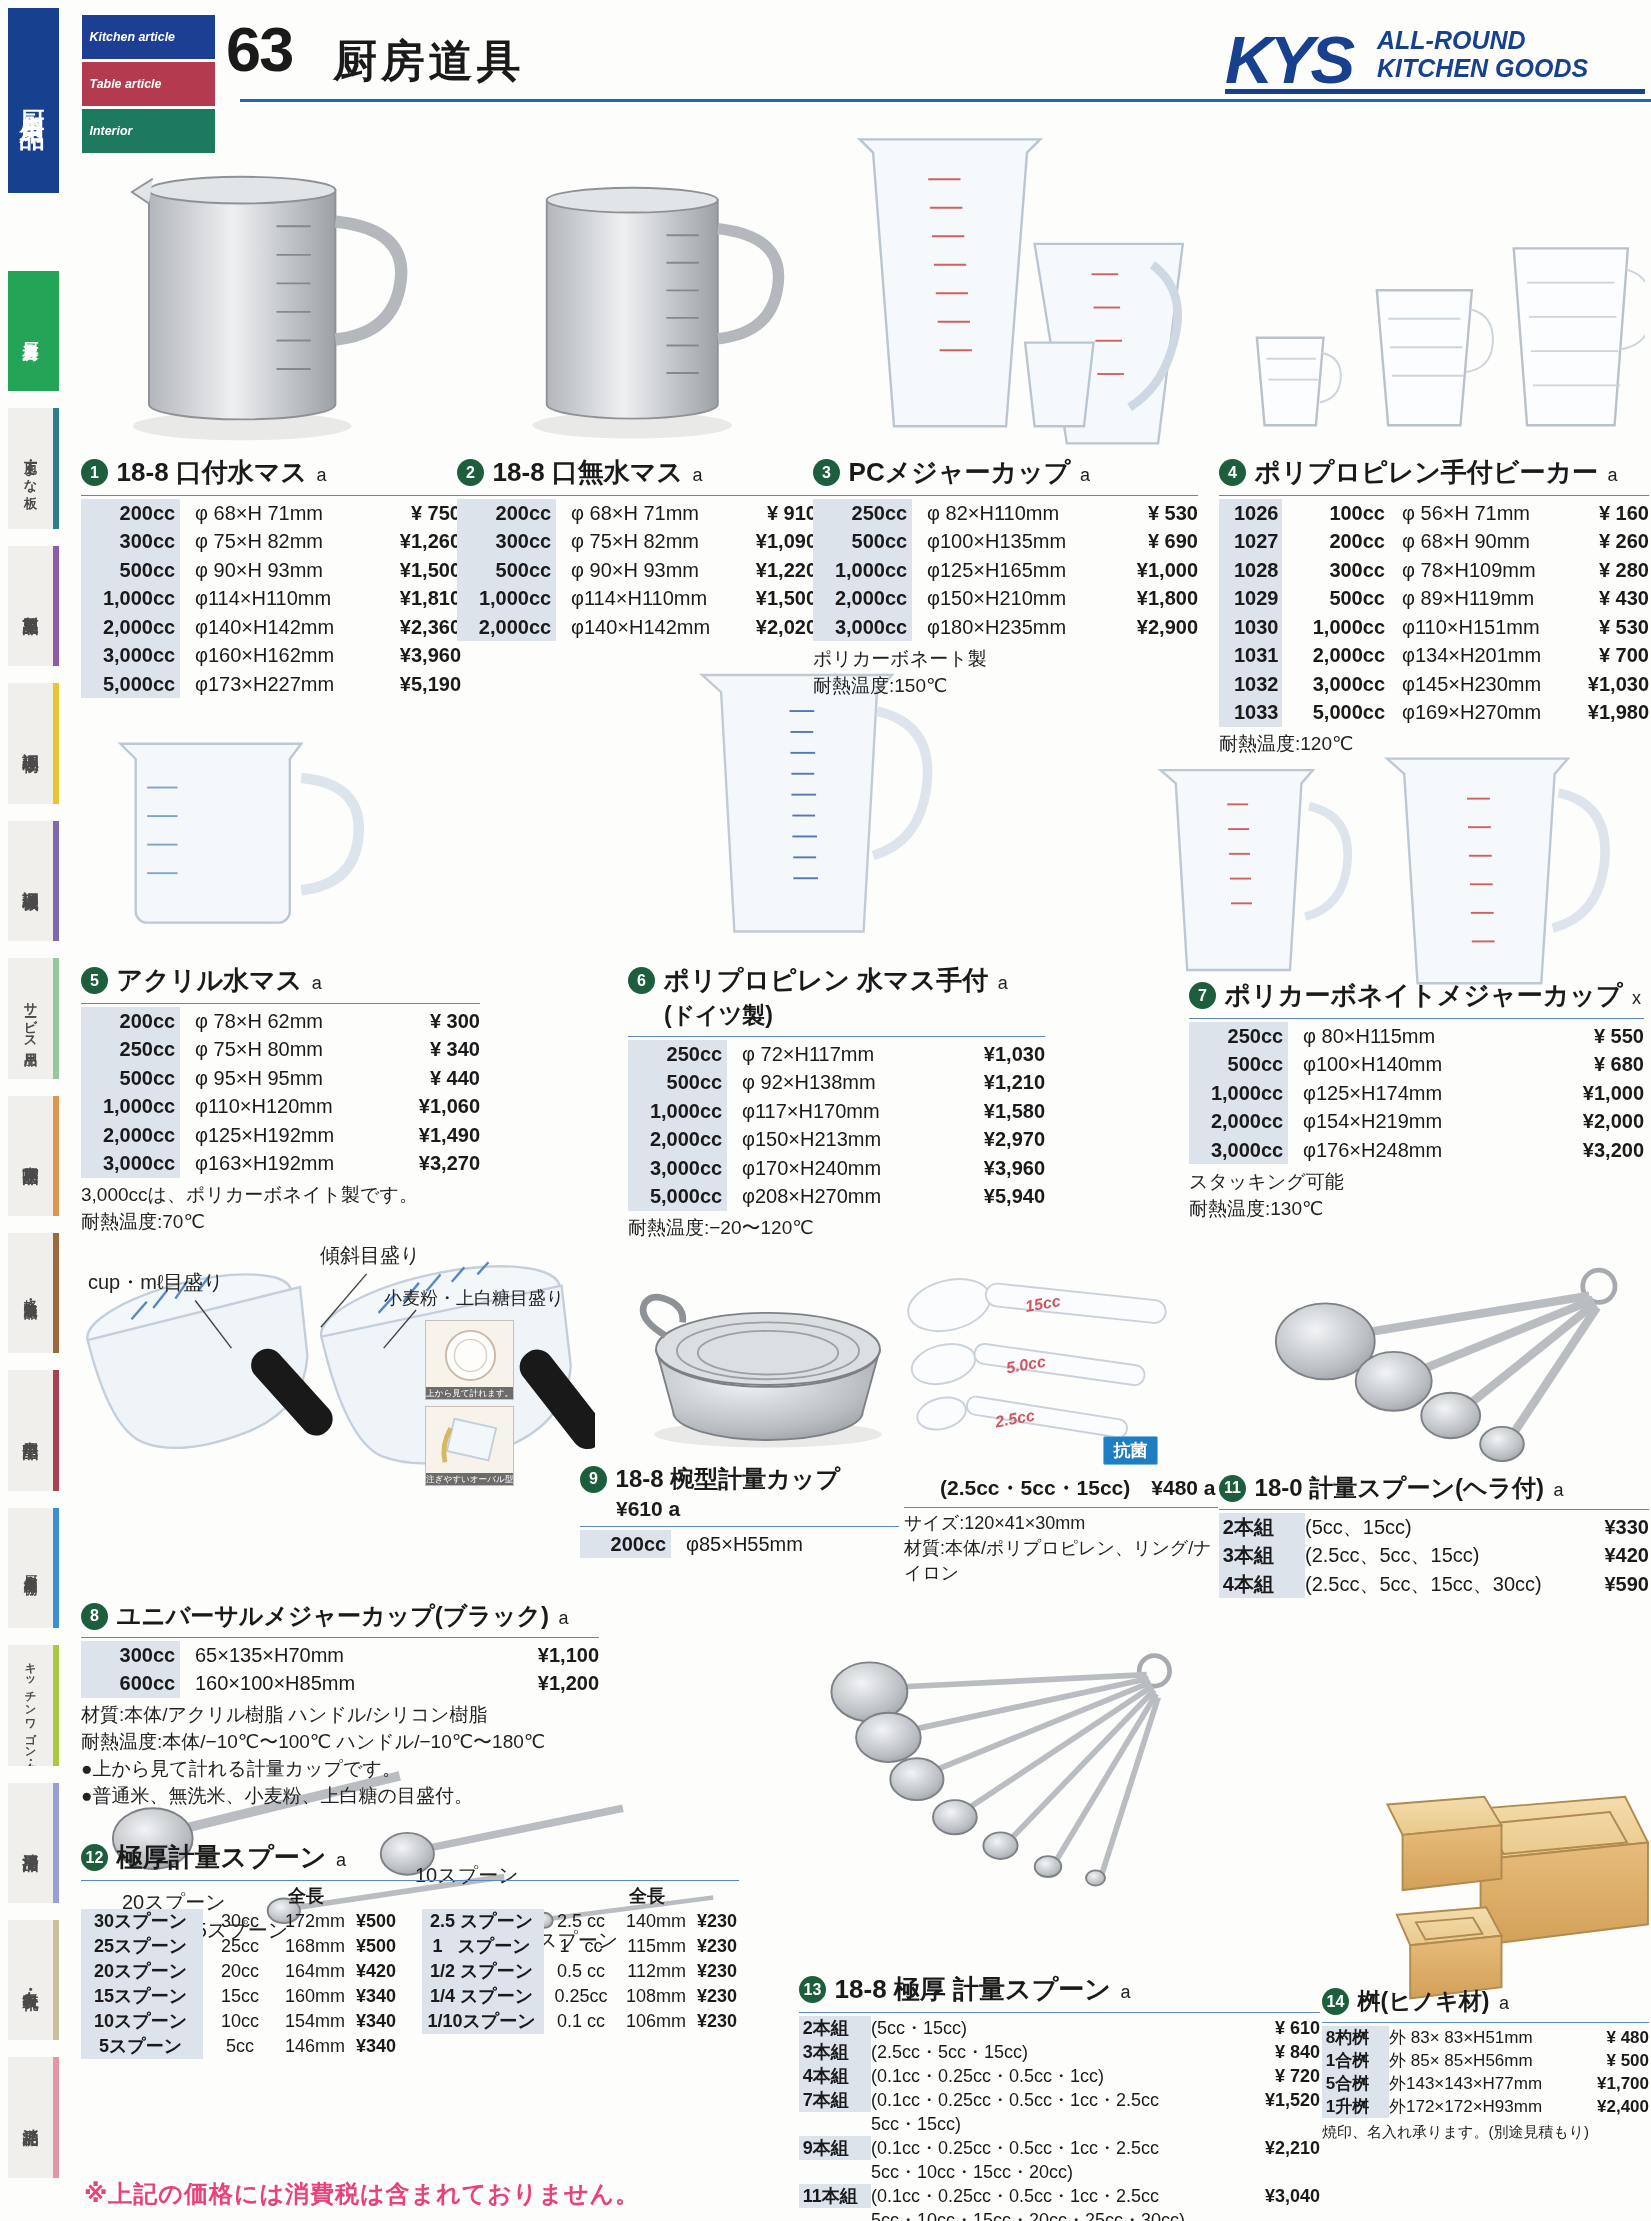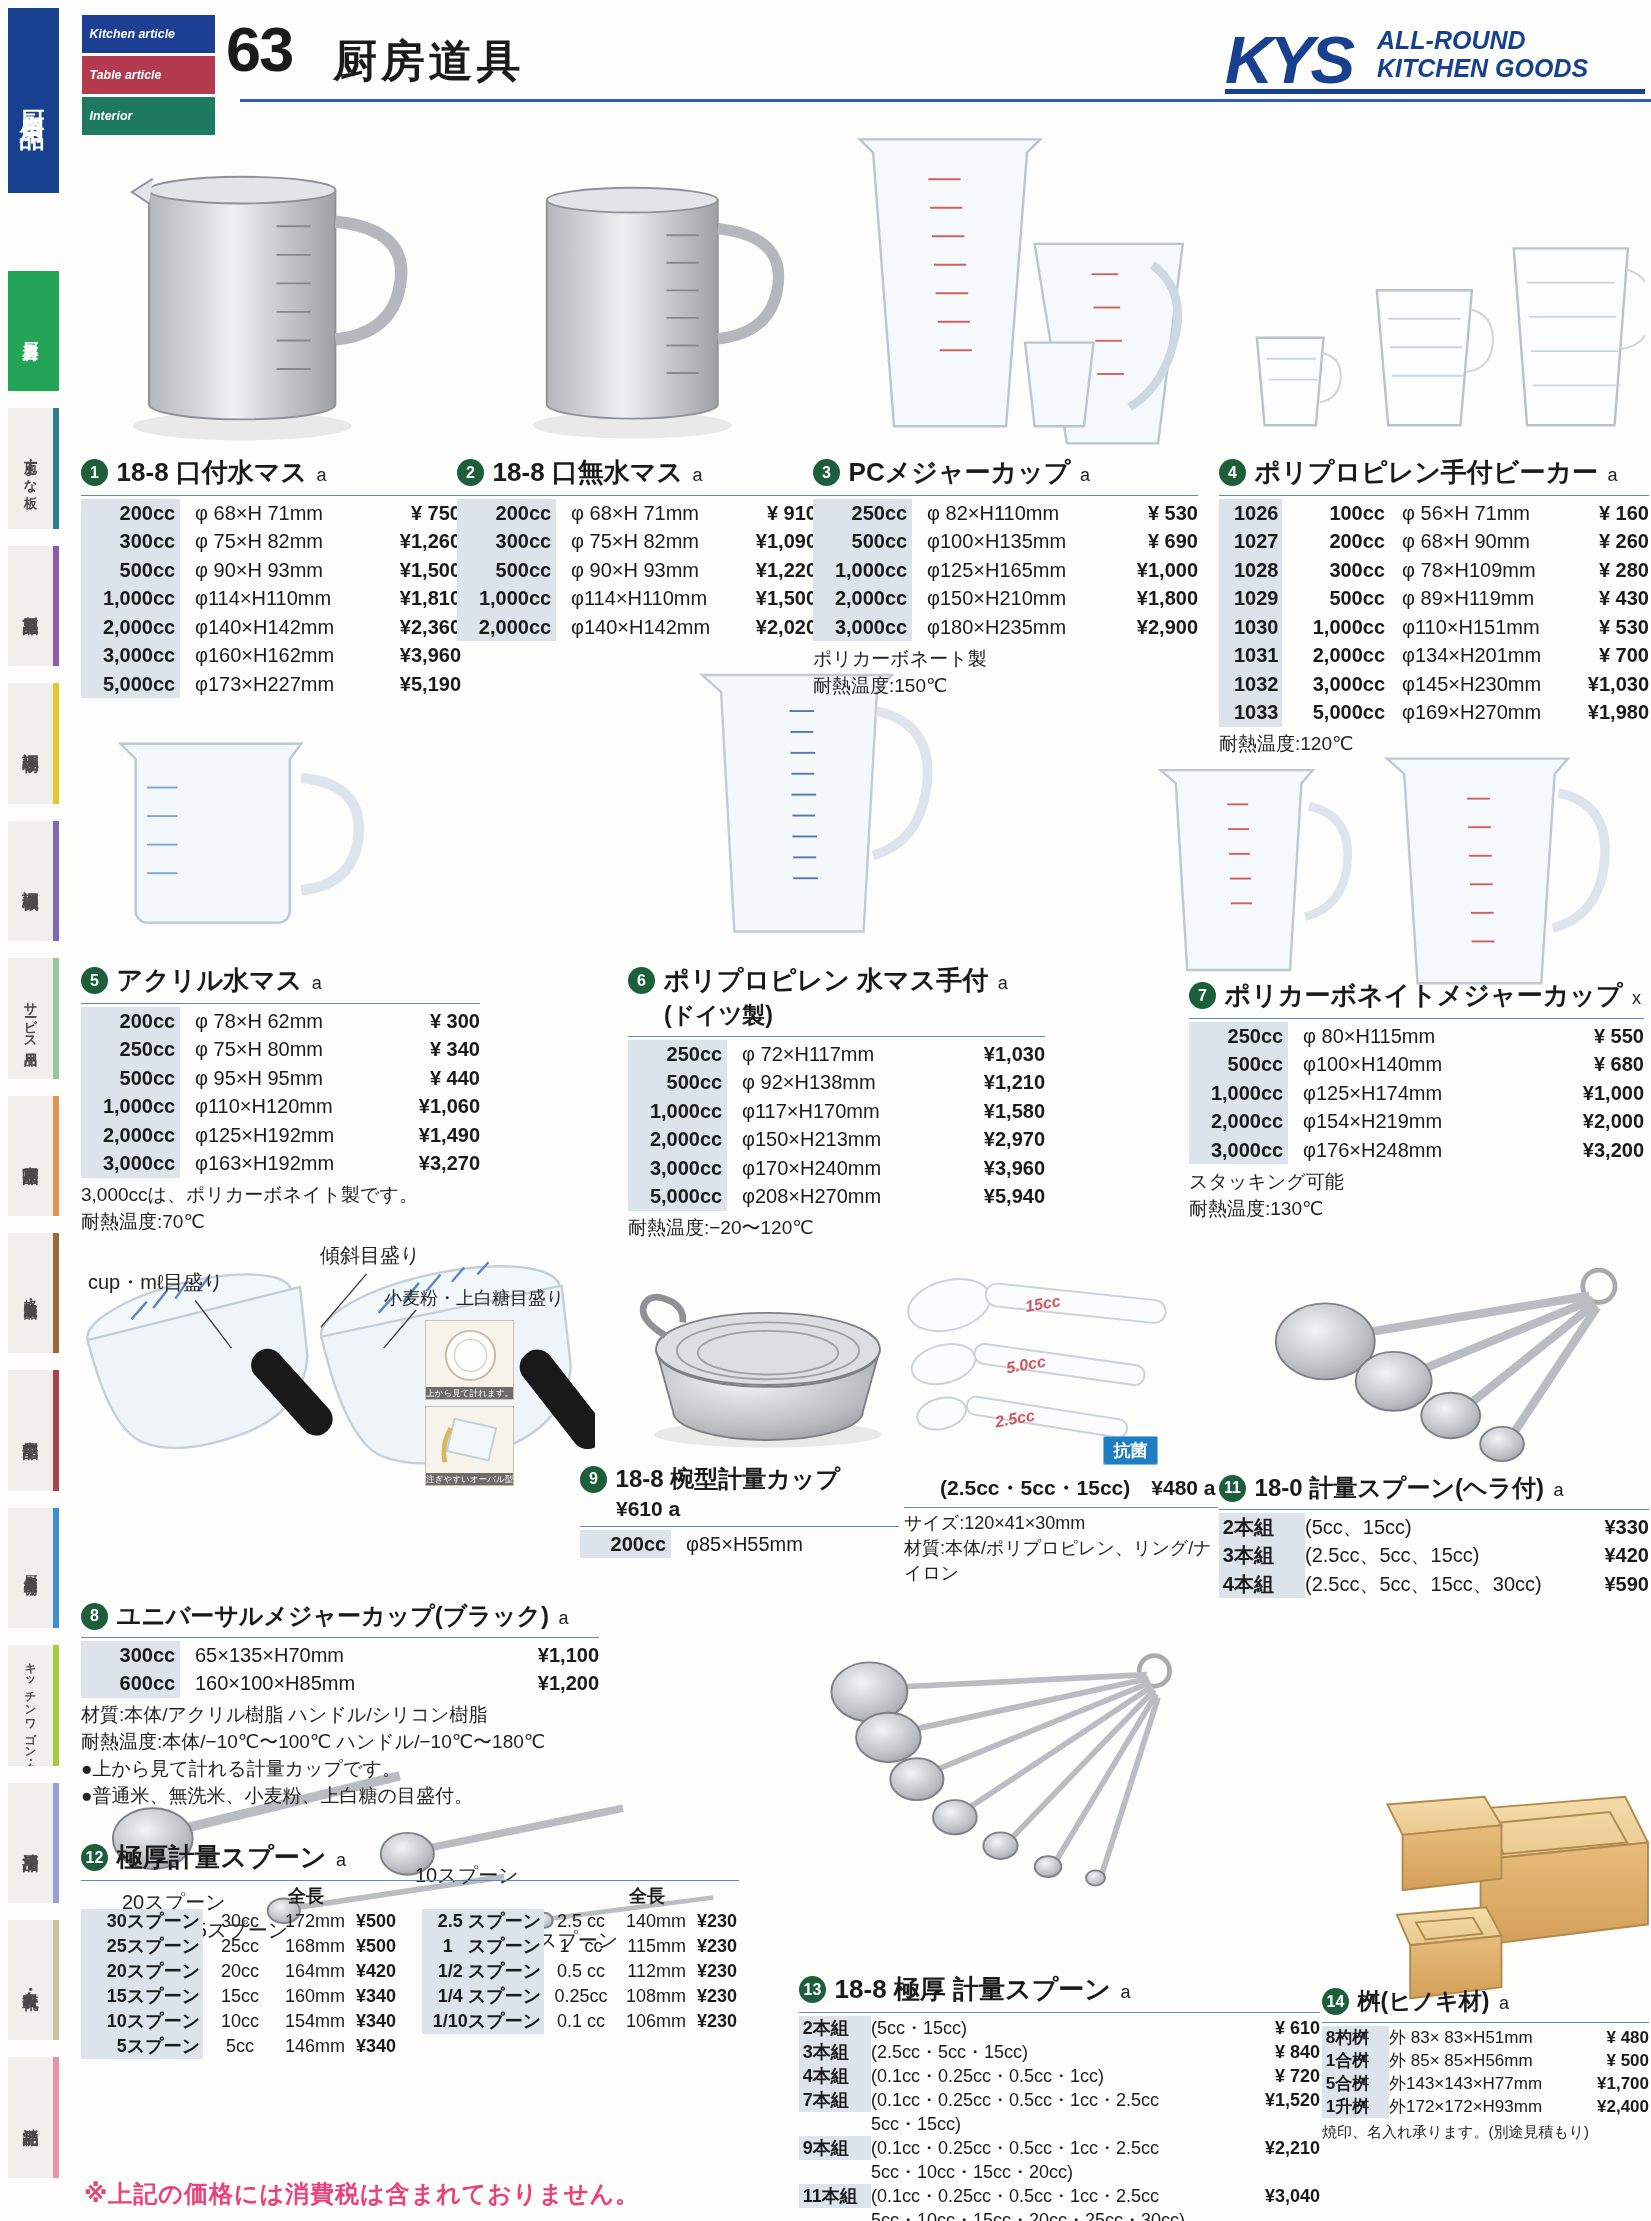--- a/index.html
+++ b/index.html
@@ -10,21 +10,21 @@
 .sb-top{position:absolute;left:7.6px;top:7.6px;width:51px;height:185px;background:#17418e;color:#fff;
   display:flex;align-items:center;justify-content:center}
 .sb-top span{writing-mode:vertical-rl;text-orientation:upright;font-size:25px;font-weight:700;letter-spacing:5.7px}
 .sidebar{position:absolute;left:7.6px;top:271px;width:51px;height:1907px;display:flex;flex-direction:column;gap:17px}
 .sb-item{flex:1;background:#f0efeb;border-right:6.7px solid #ccc;display:flex;align-items:center;justify-content:center;overflow:hidden}
 .sb-item span{writing-mode:vertical-rl;text-orientation:upright;font-size:16px;font-weight:700;color:#4a4a4a;letter-spacing:1px}
 .sb-item.active{border-right-color:transparent}
 .sb-item.active span{color:#fff}
 
 .badges{position:absolute;left:82px;top:15px;width:133px}
-.badge{height:38px;margin-bottom:2.9px;color:#fff;font-size:12.4px;font-style:italic;font-weight:700;
+.badge{height:44px;margin-bottom:2.9px;color:#fff;font-size:12.4px;font-style:italic;font-weight:700;
   display:flex;align-items:center;padding-left:7.6px}
 .pagenum{position:absolute;left:226px;top:13.3px;font-size:63px;font-weight:700;letter-spacing:-1.9px}
 .pagetitle{position:absolute;left:333px;top:32px;font-size:44px;font-weight:700;letter-spacing:3.8px}
 .head-rule{position:absolute;left:240px;top:99px;width:1411px;height:2.9px;background:#2e62ae}
 .logo{position:absolute;left:1225px;top:21px;font-weight:700;color:#17418e;font-size:67px;letter-spacing:-3.8px;font-style:italic}
 .logo-sub{position:absolute;left:1377px;top:27px;color:#17418e;font-weight:700;font-size:25px;line-height:1.1;font-style:italic;white-space:pre-line}
 .logo-bar{position:absolute;left:1225px;top:89px;width:420px;height:4.8px;background:#17418e}
 
 .product{position:absolute}
 .p-head{display:flex;align-items:baseline}
@@ -51,21 +51,21 @@
 .rowsSet .c0{width:86px;background:#dce3eb;font-weight:700;padding-left:3.8px}
 .rowsSet .c1{flex:1}
 .rowsSet .c2{width:89px;text-align:right;font-weight:700}
 .p-notes{margin-top:3.8px}
 .note{font-size:19px;line-height:27px;color:#222;white-space:pre-wrap}
 
 .sp-wrap{display:flex;gap:25px}
 .sp-table{width:316px}
 .sp-head{font-size:18px;font-weight:700;line-height:25px;padding-left:207px}
 .rowsSp .t-row{font-size:18px;line-height:25px}
-.rowsSp .c0{width:122px;text-align:right;background:#dce3eb;font-weight:700;padding-right:2.9px}
+.rowsSp .c0{width:122px;text-align:center;background:#dce3eb;font-weight:700;padding-right:2.9px}
 .rowsSp .c1{width:74px;text-align:center}
 .rowsSp .c2{width:68px;text-align:right}
 .rowsSp .c3{width:51px;text-align:right;font-weight:700}
 
 .s13 .t-row{font-size:18px;line-height:24px}
 .s13 .rowsSet .c0{width:72px}
 .s13 .rowsSet .c2{width:80px}
 
 .s14 .t-row{font-size:17px;line-height:23px}
 .s14 .rowsSet .c0{width:67px}

